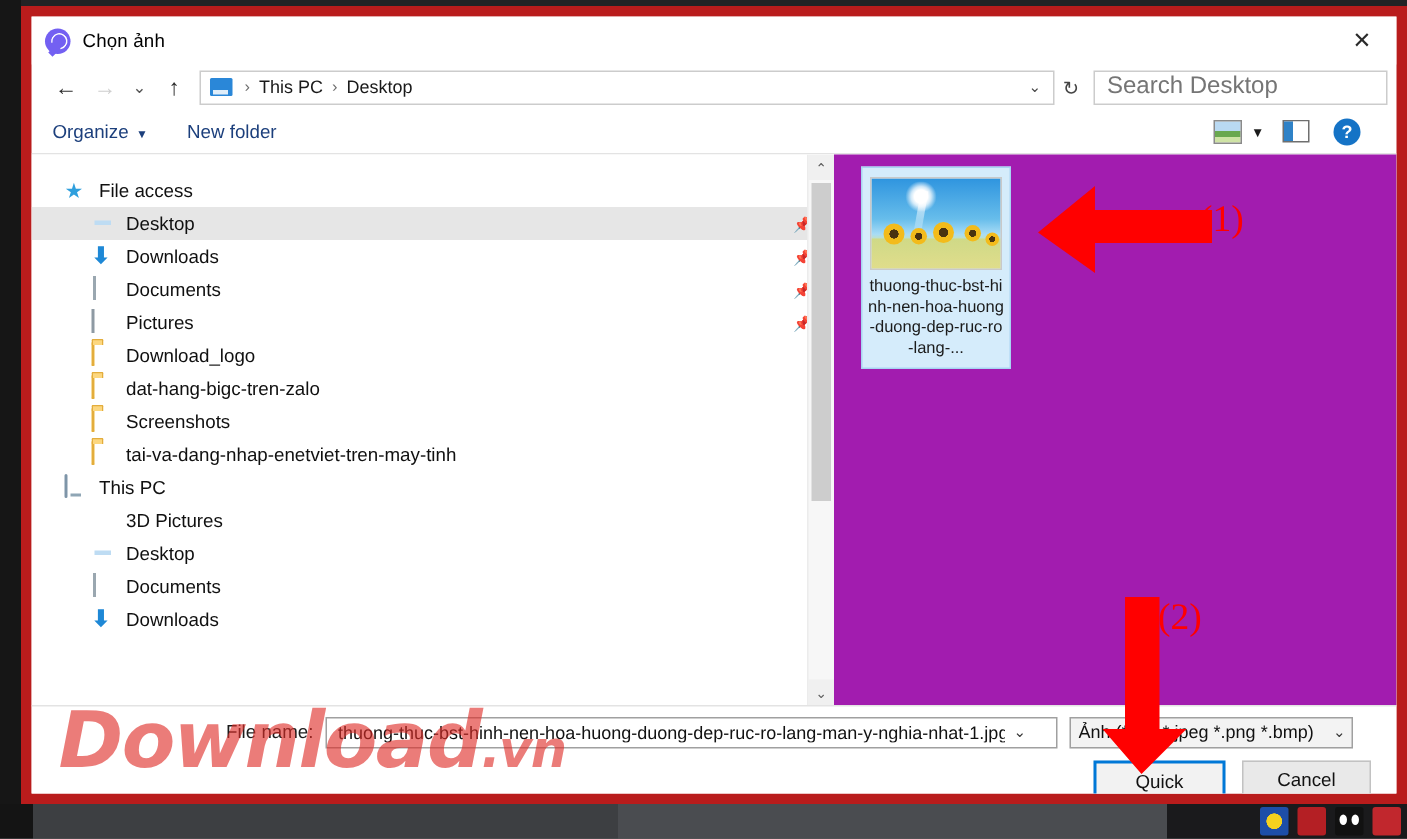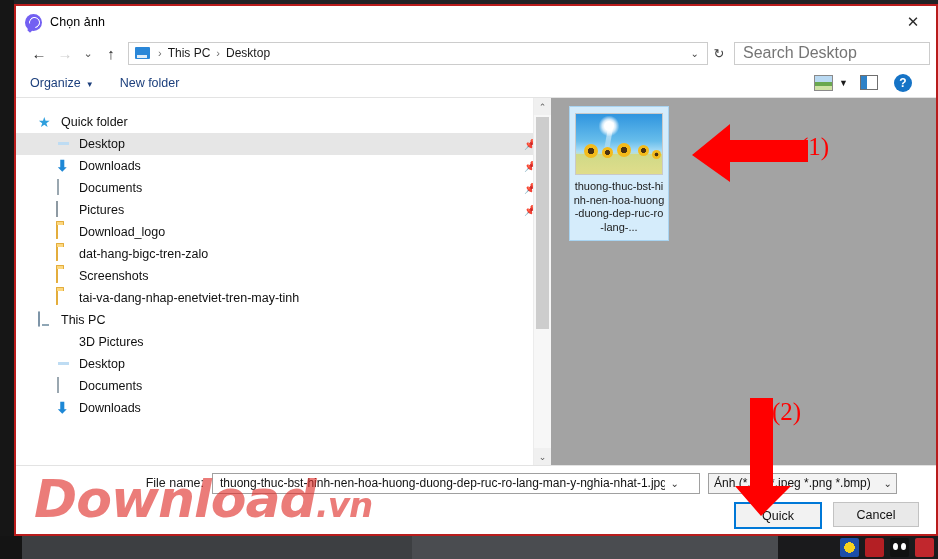--- a/index.html
+++ b/index.html
@@ -42,21 +42,21 @@
   .tb-ico.d { background: #c1272d; }
   #left-dark-edge {
     position: absolute; left: 0; top: 0; width: 14px; height: 536px; background: #161616;
   }
 
   
   #dialog {
     position: absolute; left: 14px; top: 4px;
     width: 924px; height: 532px;
     background: #ffffff;
-    border: 2px solid #b91c1c;
+    border: 7px solid #b91c1c;
     box-sizing: border-box;
     overflow: hidden;
   }
 
   
   #titlebar {
     height: 32px; display: flex; align-items: center;
     position: relative; background: #ffffff;
   }
   #viber-icon {
@@ -232,21 +232,21 @@
     font-size: 9px; color: #5a5a5a; background: #f0f0f0;
   }
   #sb-thumb {
     position: absolute; left: 2px; top: 19px; width: 13px; height: 212px;
     background: #cdcdcd;
   }
   #sb-arrow-bot { position: absolute; bottom: 0; left: 0; right: 0; }
 
   
   #filepane {
-    flex: 1; background: #a3a3a3; position: relative; padding: 8px 0 0 18px;
+    flex: 1; background: #a21caf; position: relative; padding: 8px 0 0 18px;
     box-sizing: border-box;
   }
   #file-item {
     width: 100px; border: 1px solid #a8d4f2; background: #d5ecfb;
     padding: 6px 3px 6px 3px; box-sizing: border-box;
     display: flex; flex-direction: column; align-items: center;
   }
   #file-thumb {
     width: 88px; height: 62px; border: 1px solid #c9c9c9; box-sizing: border-box;
     position: relative; overflow: hidden;
@@ -396,21 +396,21 @@
       <span id="help-icon">?</span>
     </span>
   </div>
 
   <div id="body-area">
 
     <div id="sidebar">
       <div id="sidebar-rows">
           <div class="srow">
             <span class="ic ic-star">★</span>
-            <span class="srow-label">Quick folder</span>
+            <span class="srow-label">File access</span>
           </div>
           <div class="srow indent1 selected">
             <span class="ic"><span class="ic-monitor"></span></span>
             <span class="srow-label">Desktop</span>
             <span class="pin">📌</span>
           </div>
           <div class="srow indent1">
             <span class="ic ic-down">⬇</span>
             <span class="srow-label">Downloads</span>
             <span class="pin">📌</span>

